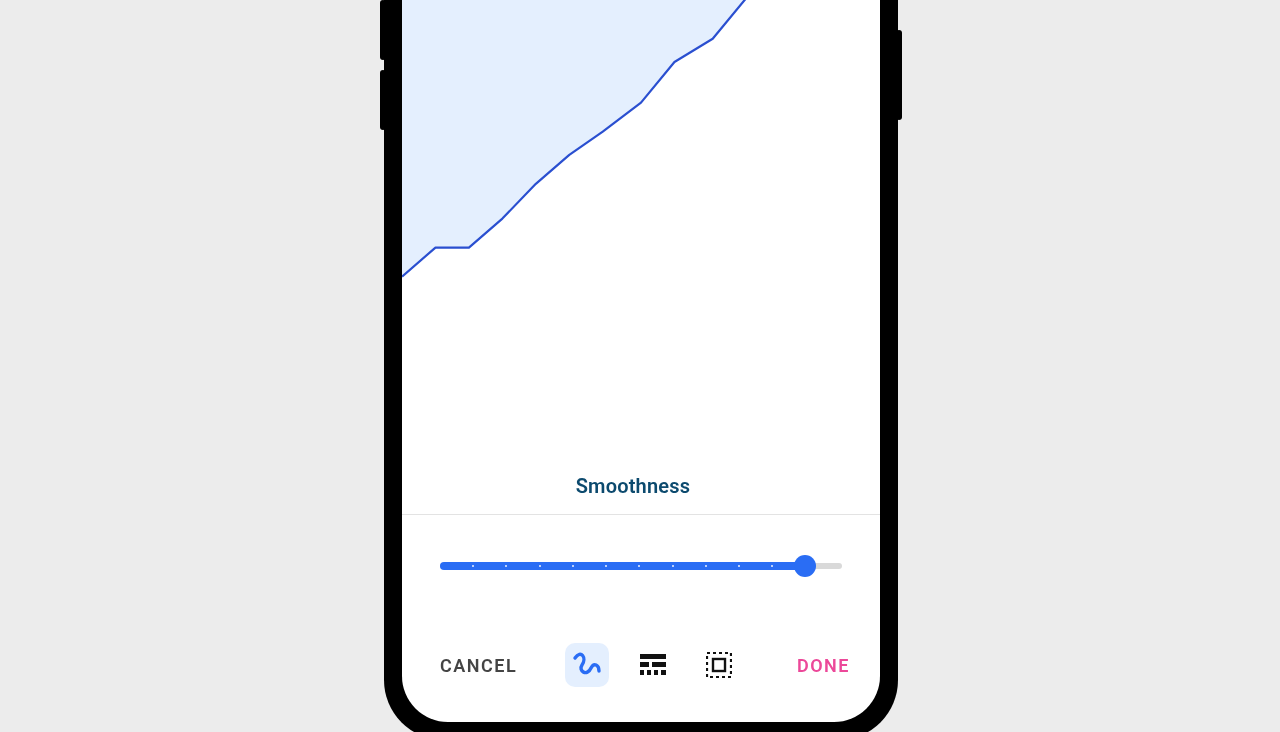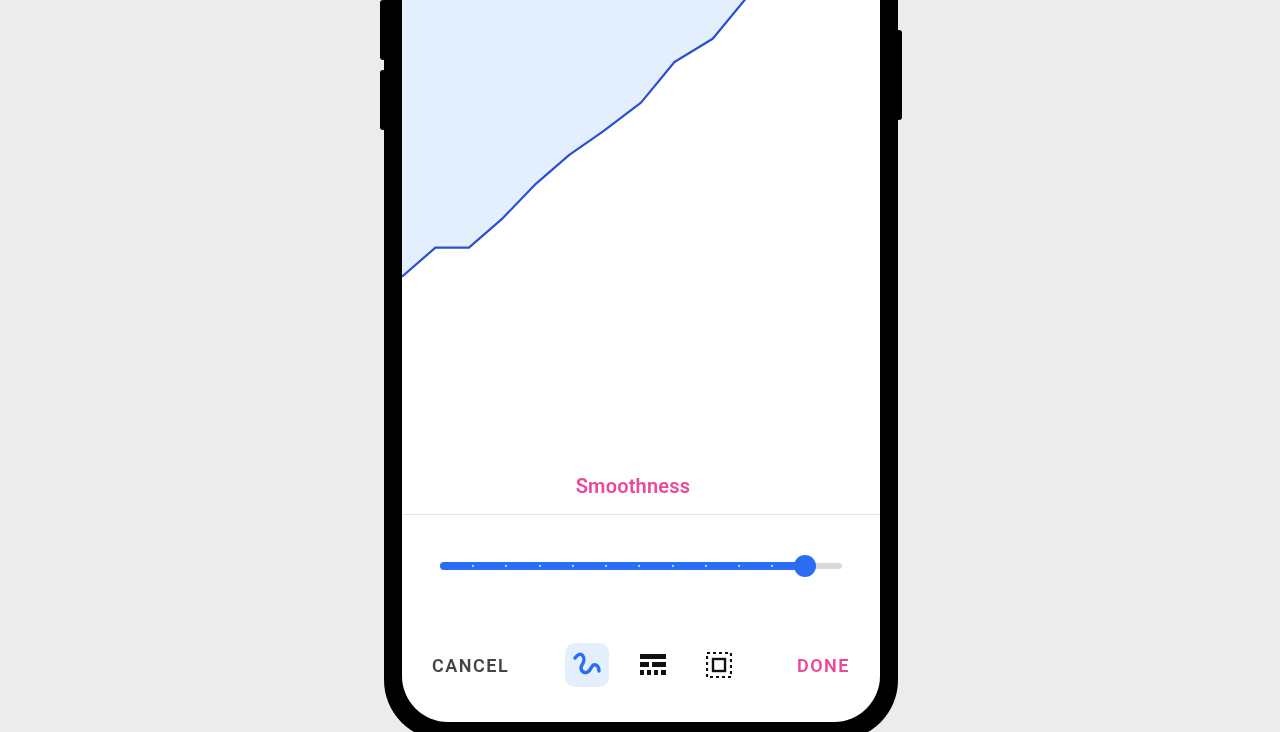--- a/index.html
+++ b/index.html
@@ -61,21 +61,21 @@
   }
 
   .section-title {
     position: absolute;
     left: 0;
     right: 16px;
     top: 586px;
     text-align: center;
     font-size: 20px;
     font-weight: 600;
-    color: #ec4899;
+    color: #0c4a6e;
     letter-spacing: 0.2px;
   }
   .divider {
     position: absolute;
     left: 0;
     right: 0;
     top: 626px;
     height: 1px;
     background: #e3e3e3;
   }
@@ -146,20 +146,21 @@
     align-items: center;
     justify-content: space-between;
     padding: 0 30px;
     box-sizing: border-box;
   }
   .btn-text {
     font-size: 18px;
     font-weight: 600;
     letter-spacing: 1.5px;
     cursor: pointer;
+    margin-left: 8px;
   }
   .btn-cancel { color: #444; }
   .btn-done { color: #ec4899; }
 
   .tool-icons {
     display: flex;
     align-items: center;
     gap: 22px;
   }
   .tool-icon {

